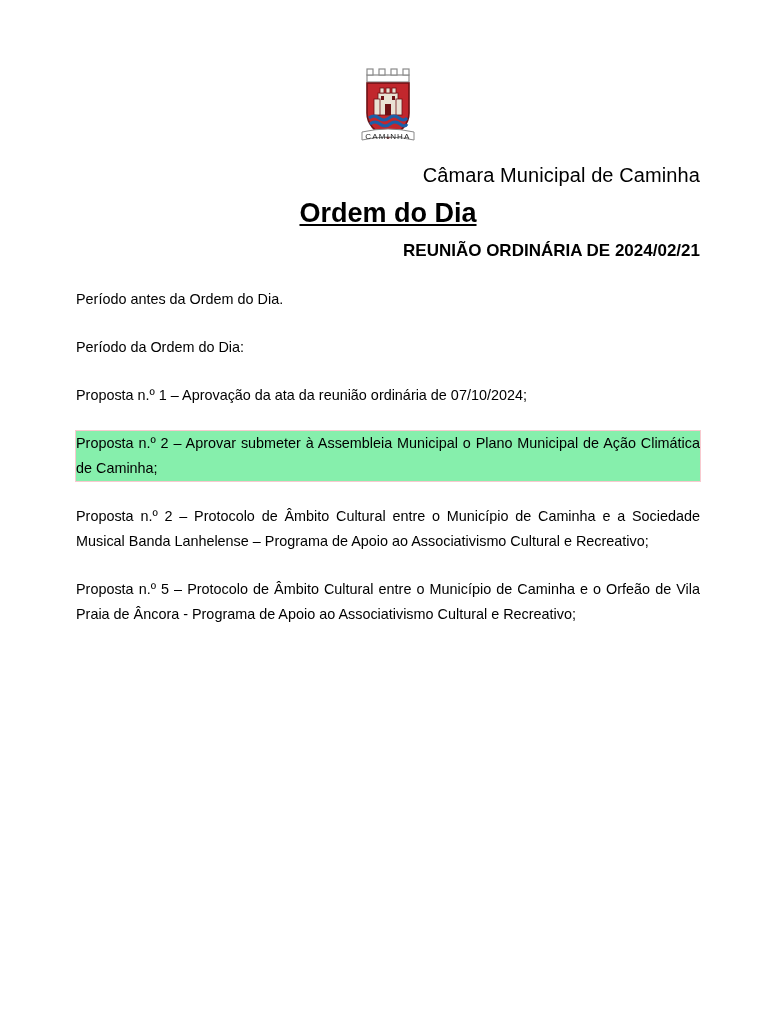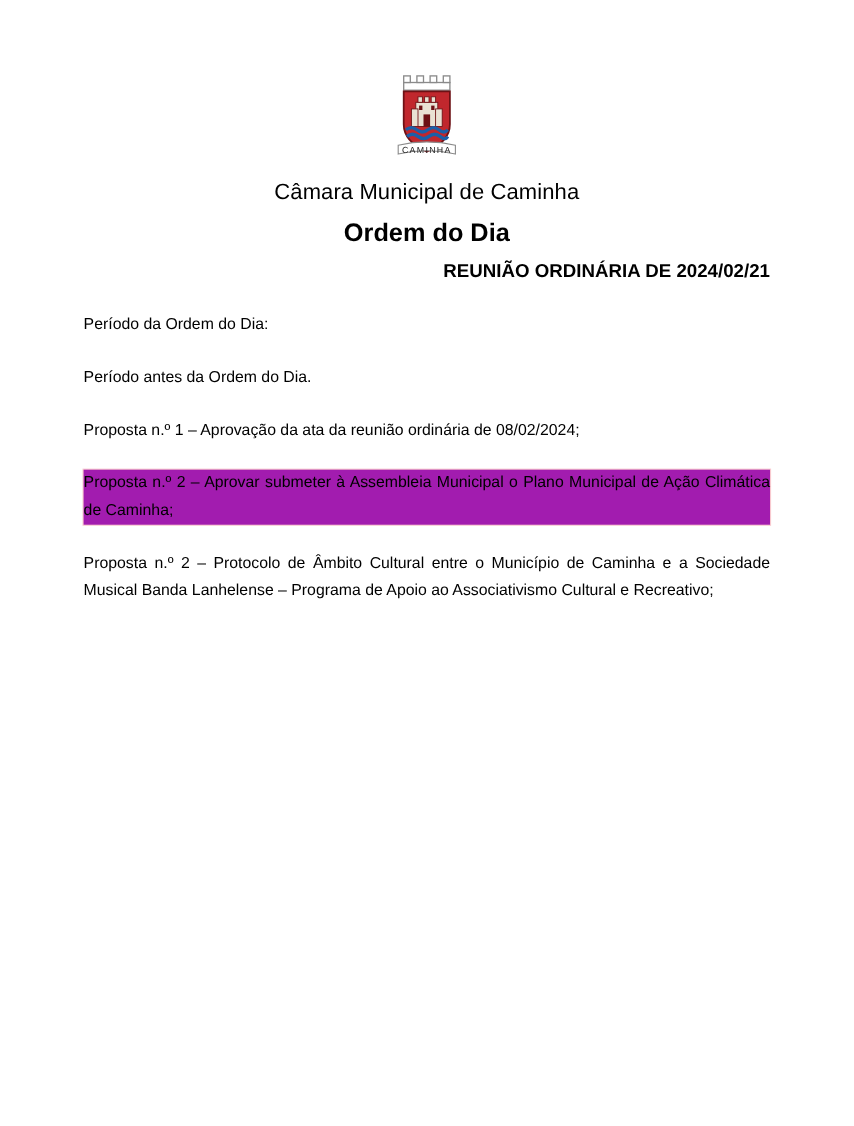--- a/index.html
+++ b/index.html
@@ -33,30 +33,31 @@
     text-align: right;
   }
   .crest {
     width: 96px;
     height: 96px;
     position: relative;
   }
 
   
   .org-title {
-    text-align: center;
+    text-align: right;
     font-size: 20px;
     line-height: 26px;
     letter-spacing: .1px;
     margin: 2px 0 10px 0;
   }
   .doc-title {
     text-align: center;
-    font-size: 23px;
+    font-size: 27px;
     font-weight: bold;
+    text-decoration: underline;
     margin: 6px 0 12px 0;
   }
   .doc-subtitle {
     text-align: right;
     font-size: 17px;
     font-weight: bold;
     margin: 2px 0 26px 0;
   }
 
   
@@ -65,21 +66,21 @@
     line-height: 25px;
     text-align: justify;
   }
   .para {
     margin: 0 0 23px 0;
     text-align: justify;
     text-justify: inter-word;
   }
   .para:last-child { margin-bottom: 0; }
   .para.highlight {
-    background: #a21caf;
+    background: #86efac;
     box-shadow: 0 0 0 1px #f8c9cf;
   }
 </style>
 </head>
 <body>
 
 <div class="page">
 
   <div class="crest-wrap">
     <div class="crest">
@@ -116,20 +117,21 @@
         <text x="48" y="79" font-family="Liberation Sans, sans-serif" font-size="8" text-anchor="middle" fill="#222222" letter-spacing="1.2">CAMINHA</text>
       </svg>
     </div>
   </div>
 
   <div class="org-title">Câmara Municipal de Caminha</div>
   <div class="doc-title">Ordem do Dia</div>
   <div class="doc-subtitle">REUNIÃO ORDINÁRIA DE 2024/02/21</div>
 
   <div class="body-text">
+    <p class="para">Período antes da Ordem do Dia.</p>
     <p class="para">Período da Ordem do Dia:</p>
-    <p class="para">Período antes da Ordem do Dia.</p>
-    <p class="para">Proposta n.º 1 – Aprovação da ata da reunião ordinária de 08/02/2024;</p>
+    <p class="para">Proposta n.º 1 – Aprovação da ata da reunião ordinária de 07/10/2024;</p>
     <p class="para highlight">Proposta n.º 2 – Aprovar submeter à Assembleia Municipal o Plano Municipal de Ação Climática de Caminha;</p>
     <p class="para">Proposta n.º 2 – Protocolo de Âmbito Cultural entre o Município de Caminha e a Sociedade Musical Banda Lanhelense – Programa de Apoio ao Associativismo Cultural e Recreativo;</p>
+    <p class="para">Proposta n.º 5 – Protocolo de Âmbito Cultural entre o Município de Caminha e o Orfeão de Vila Praia de Âncora - Programa de Apoio ao Associativismo Cultural e Recreativo;</p>
   </div>
 
 </div>
 
 </body></html>

